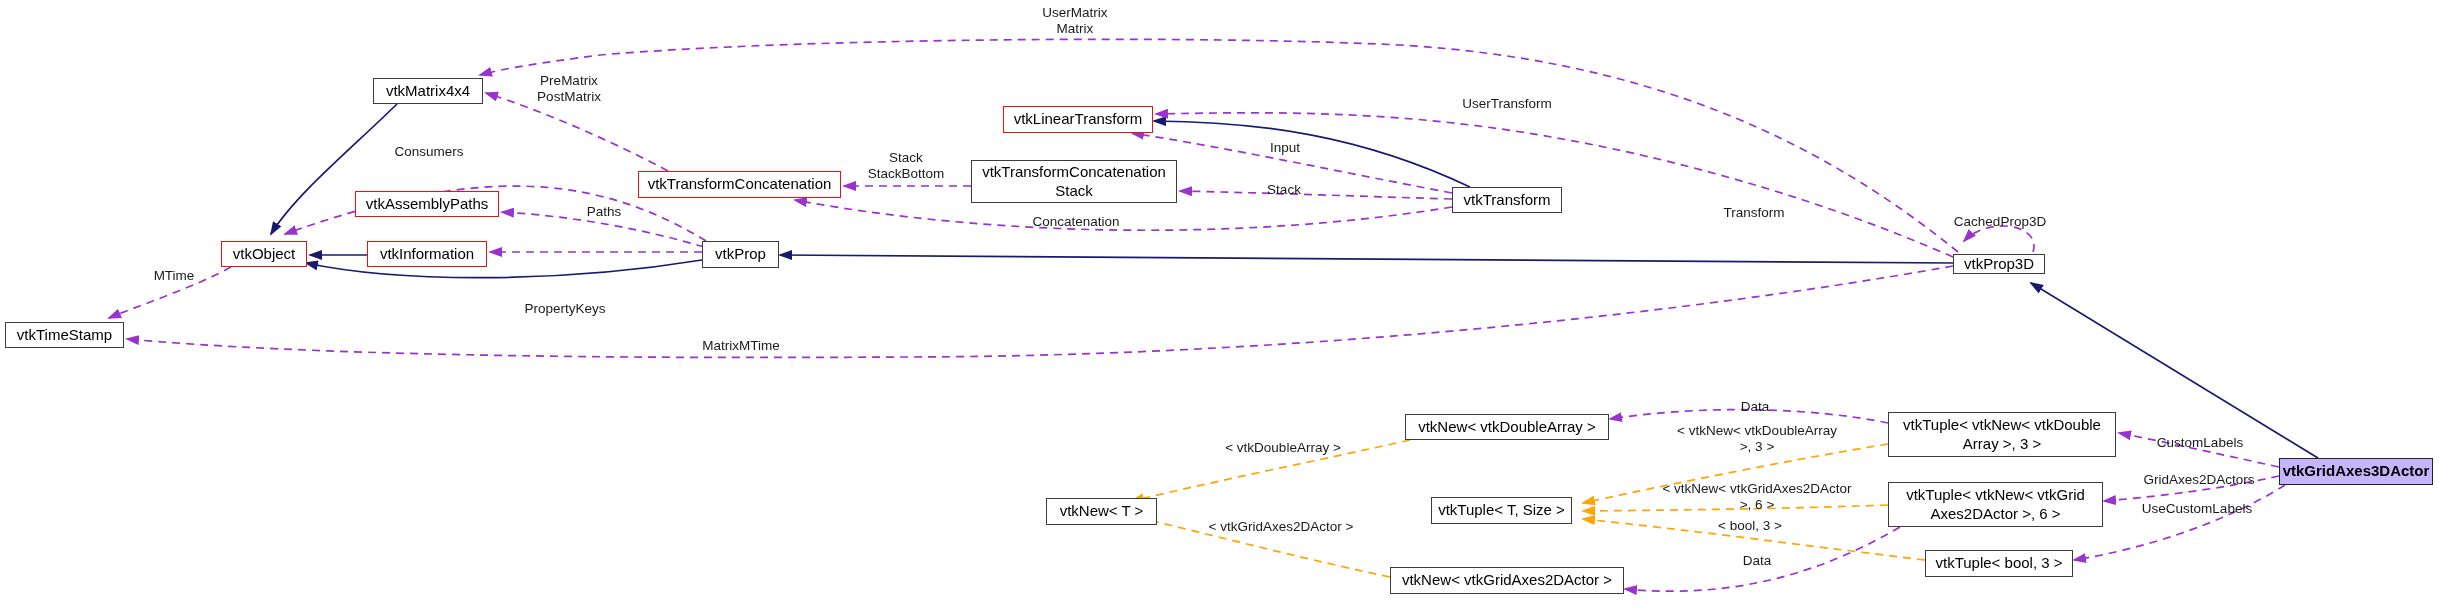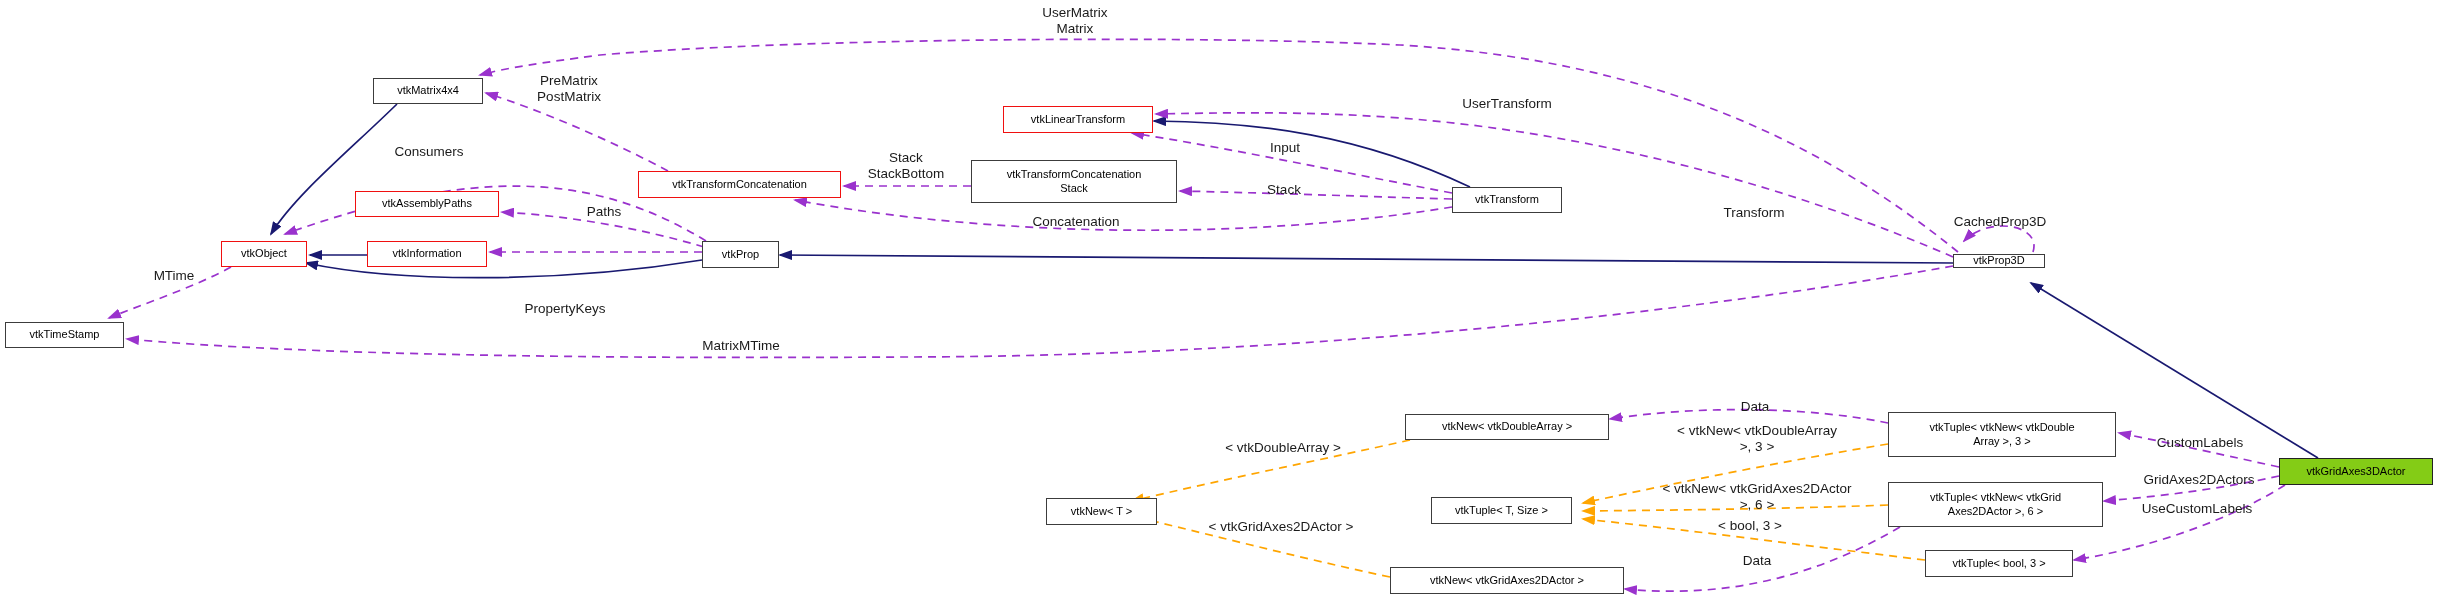--- a/index.html
+++ b/index.html
@@ -1,24 +1,24 @@
 <!DOCTYPE html>
 <html><head>
 <meta charset="utf-8">
 <style>
   html,body{margin:0;padding:0;background:#ffffff;}
   #stage{position:relative;width:2439px;height:613px;background:#ffffff;overflow:hidden;
          font-family:"Liberation Sans","DejaVu Sans",sans-serif;}
   #edges{position:absolute;left:0;top:0;width:2439px;height:613px;}
   .node{position:absolute;display:flex;flex-direction:column;align-items:center;justify-content:center;
         background:#ffffff;border:1.4px solid #3c3c3c;box-sizing:border-box;
-        font-size:11px;color:#000000;line-height:1.25;text-align:center;white-space:nowrap;
+        font-size:15px;color:#000000;line-height:1.25;text-align:center;white-space:nowrap;
         padding:0 4px;cursor:pointer;}
   .node.red{border:1.6px solid #f01010;}
-  .node.focus{background:#84cc16;border:1.8px solid #222222;font-weight:400;}
+  .node.focus{background:#c4b5fd;border:1.8px solid #222222;font-weight:700;}
   .elabel{position:absolute;transform:translate(-50%,-50%);font-size:13.5px;color:#1a1a1a;
           line-height:1.2;text-align:center;white-space:nowrap;pointer-events:none;}
 </style>
 </head>
 <body>
 
 <div id="stage">
   <svg id="edges" viewBox="0 0 2439 613" xmlns="http://www.w3.org/2000/svg">
     <defs id="marker-defs">
         <marker id="arrow-inheritance" viewBox="0 0 14 10" refX="12" refY="5" markerWidth="14" markerHeight="10" markerUnits="userSpaceOnUse" orient="auto">
@@ -88,21 +88,21 @@
       </div>
       <div class="node red" style="left: 1003px; top: 106px; width: 150px; height: 27px;">
         <div>vtkLinearTransform</div>
       </div>
       <div class="node" style="left: 1452px; top: 187px; width: 110px; height: 26px;">
         <div>vtkTransform</div>
       </div>
       <div class="node" style="left: 702px; top: 241px; width: 77px; height: 27px;">
         <div>vtkProp</div>
       </div>
-      <div class="node" style="left: 1953px; top: 254px; width: 92px; height: 14px;">
+      <div class="node" style="left: 1953px; top: 254px; width: 92px; height: 20px;">
         <div>vtkProp3D</div>
       </div>
       <div class="node focus" style="left: 2279px; top: 458px; width: 154px; height: 27px;">
         <div>vtkGridAxes3DActor</div>
       </div>
       <div class="node" style="left: 1405px; top: 414px; width: 204px; height: 26px;">
         <div>vtkNew&lt; vtkDoubleArray &gt;</div>
       </div>
       <div class="node" style="left: 1888px; top: 412px; width: 228px; height: 45px;">
         <div>vtkTuple&lt; vtkNew&lt; vtkDouble</div>

